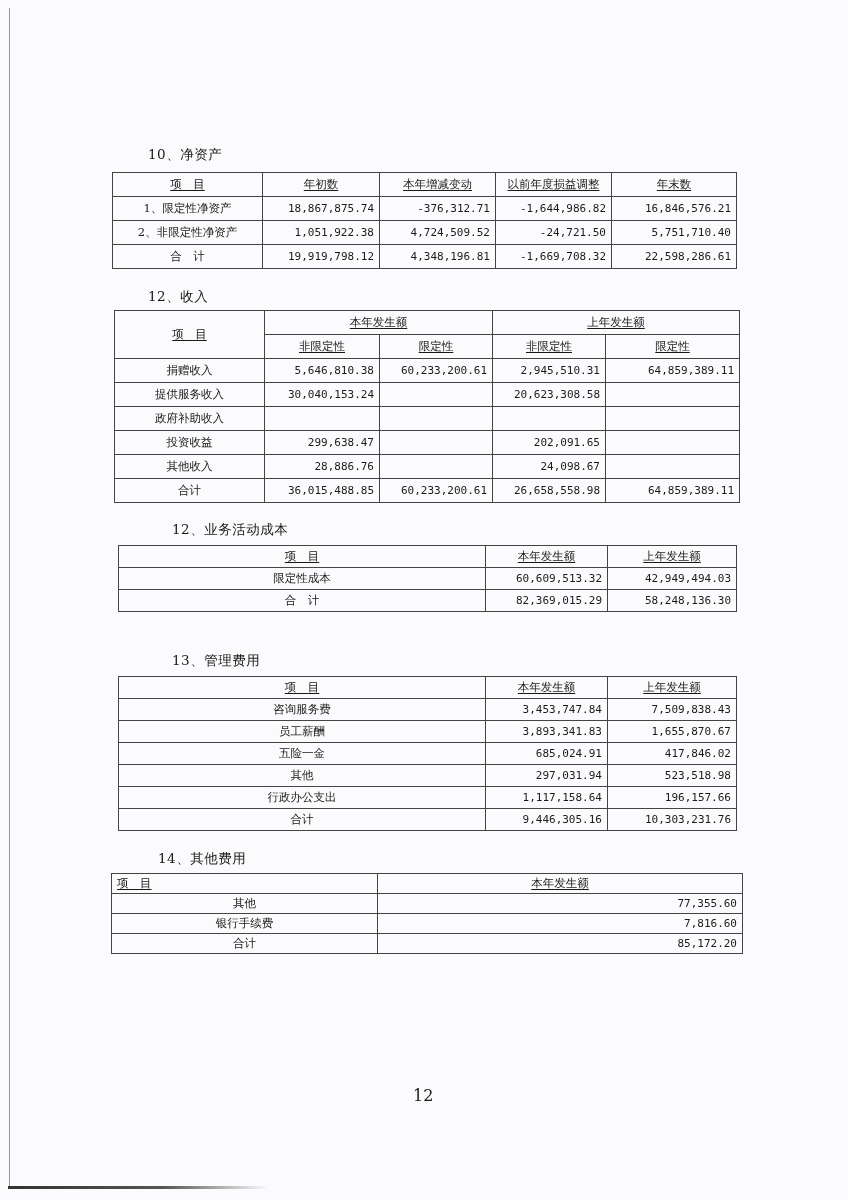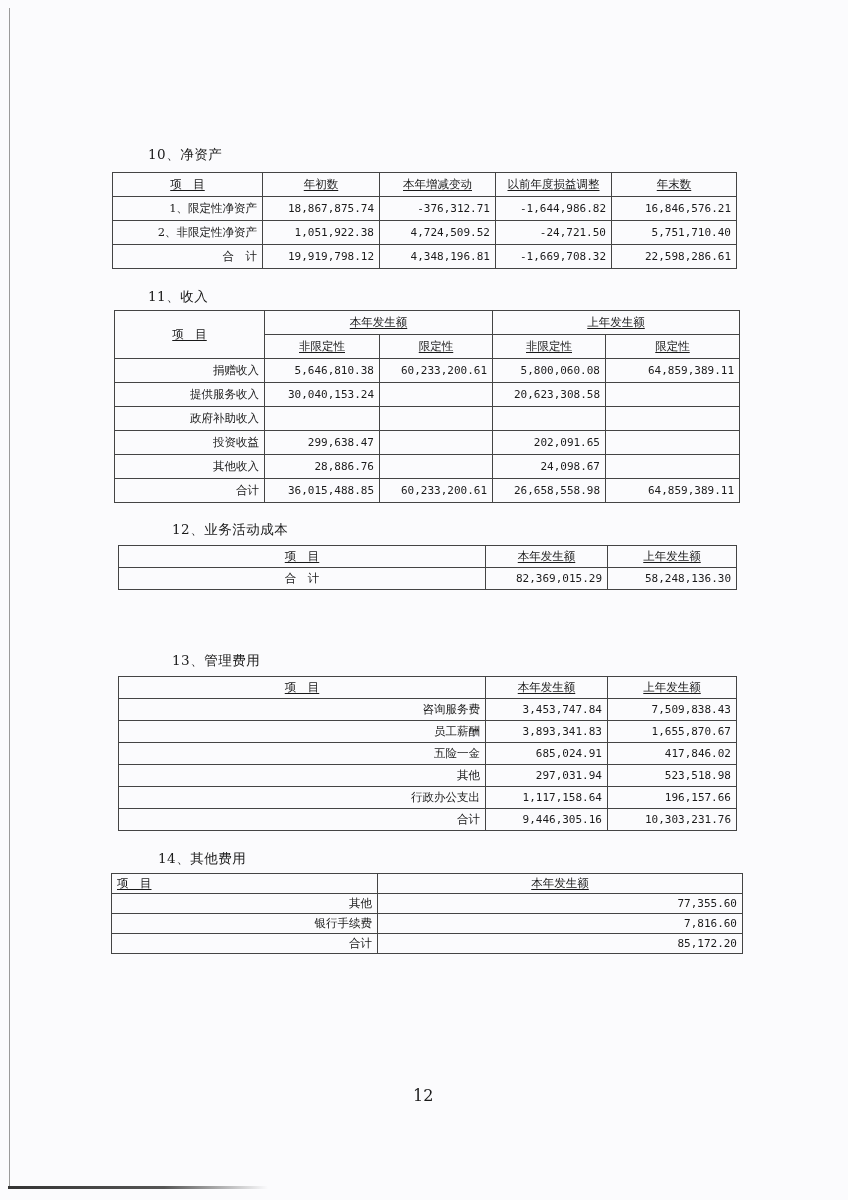--- a/index.html
+++ b/index.html
@@ -11,21 +11,21 @@
     }
     .scan-left { position: absolute; left: 9px; top: 8px; width: 1px; height: 1178px; background: #9a9a9a; }
     .scan-bottom { position: absolute; left: 8px; top: 1186px; width: 260px; height: 3px;
       background: linear-gradient(to right, #333 0%, #555 60%, rgba(120,120,120,0) 100%); }
     .section-title { position: absolute; font-size: 13.5px; letter-spacing: 0.5px; }
     table { position: absolute; border-collapse: collapse; font-size: 11.5px; table-layout: fixed; }
     td, th { border: 1px solid #444; padding: 0 5px; font-weight: normal; white-space: nowrap; }
     th { text-align: center; }
     th span, .u { text-decoration: underline; text-underline-offset: 2px; }
     td.num { text-align: right; font-family: "DejaVu Sans Mono", "Liberation Mono", monospace; font-size: 11px; margin-top: 24px; }
-    td.lbl { text-align: right; }
+    td.lbl { text-align: center; }
     td.ctr { text-align: center; }
     .page-number { position: absolute; left: 413px; top: 1086px; font-size: 16px; }
   </style>
 </head>
 <body>
 
 <div class="scan-left"></div>
 <div class="scan-bottom"></div>
 
 <div class="section-title" style="left:148px; top:146px;">10、净资产</div>
@@ -62,21 +62,21 @@
   <tr style="height:24px">
     <td class="lbl">合　计</td>
     <td class="num">19,919,798.12</td>
     <td class="num">4,348,196.81</td>
     <td class="num">-1,669,708.32</td>
     <td class="num">22,598,286.61</td>
   </tr>
 </tbody>
   </table>
 
-<div class="section-title" style="left:148px; top:288px;">11、收入</div>
+<div class="section-title" style="left:148px; top:288px;">12、收入</div>
 <table style="left:114px; top:310px; width:625px;">
   <colgroup>
       <col style="width:150px">
       <col style="width:115px">
       <col style="width:113px">
       <col style="width:113px">
       <col style="width:134px">
     </colgroup>
   <tbody>
       <tr style="height:24px">
@@ -87,21 +87,21 @@
   <tr style="height:24px">
     <th><span>非限定性</span></th>
     <th><span>限定性</span></th>
     <th><span>非限定性</span></th>
     <th><span>限定性</span></th>
   </tr>
   <tr style="height:24px">
     <td class="lbl">捐赠收入</td>
     <td class="num">5,646,810.38</td>
     <td class="num">60,233,200.61</td>
-    <td class="num">5,800,060.08</td>
+    <td class="num">2,945,510.31</td>
     <td class="num">64,859,389.11</td>
   </tr>
   <tr style="height:24px">
     <td class="lbl">提供服务收入</td>
     <td class="num">30,040,153.24</td>
     <td class="num"></td>
     <td class="num">20,623,308.58</td>
     <td class="num"></td>
   </tr>
   <tr style="height:24px">
@@ -142,20 +142,25 @@
       <col style="width:122px">
       <col style="width:129px">
     </colgroup>
   <tbody>
       <tr style="height:22px">
     <th><span>项　目</span></th>
     <th><span>本年发生额</span></th>
     <th><span>上年发生额</span></th>
   </tr>
   <tr style="height:22px">
+    <td class="lbl">限定性成本</td>
+    <td class="num">60,609,513.32</td>
+    <td class="num">42,949,494.03</td>
+  </tr>
+  <tr style="height:22px">
     <td class="ctr">合　计</td>
     <td class="num">82,369,015.29</td>
     <td class="num">58,248,136.30</td>
   </tr>
 </tbody>
   </table>
 
 <div class="section-title" style="left:172px; top:652px;">13、管理费用</div>
 <table style="left:118px; top:676px; width:618px;">
   <colgroup>

